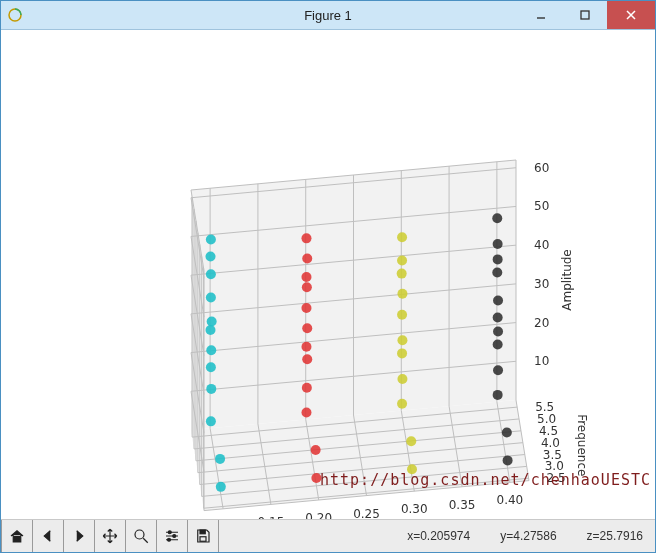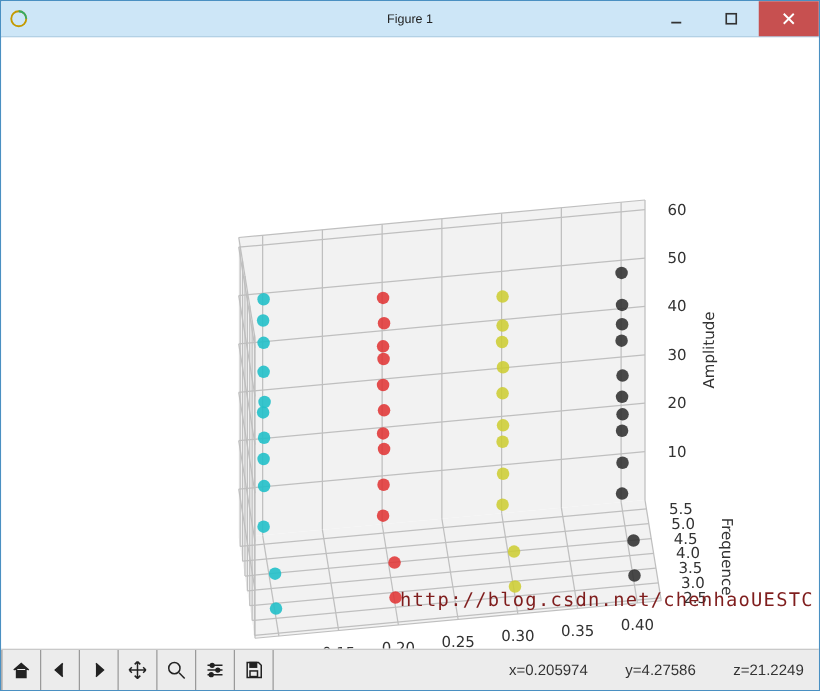--- a/index.html
+++ b/index.html
@@ -1,19 +1,19 @@
 <!DOCTYPE html>
 <html><head>
 <meta charset="utf-8">
 <style>
   html,body{margin:0;padding:0;font-family:"Segoe UI",Tahoma,sans-serif;font-size:12px;background:#fff}
   .window{width:656px;height:553px;border:1px solid #4a90c2;box-sizing:border-box;display:flex;flex-direction:column;background:#fff}
   .titlebar{height:28px;background:linear-gradient(#cde6f7,#cde6f7);border-bottom:1px solid #9fc3dd;display:flex;align-items:center;position:relative}
   .titlebar .app-icon{width:16px;height:16px;margin:0 6px;display:flex;align-items:center;justify-content:center}
-  .titlebar .title{position:absolute;left:0;right:0;text-align:center;font-size:10px;color:#222;pointer-events:none}
+  .titlebar .title{position:absolute;left:0;right:0;text-align:center;font-size:13px;color:#222;pointer-events:none}
   .win-controls{margin-left:auto;display:flex;height:100%}
   .win-btn{width:44px;height:100%;display:flex;align-items:center;justify-content:center;font-size:14px;color:#333}
   .win-btn.close{background:#c75050;color:#fff;width:48px}
   .canvas-area{flex:1;position:relative;background:#fff;overflow:hidden}
   .plot-svg{position:absolute;left:0;top:0}
   .axis-text{font-size:12px;fill:#333;font-family:"DejaVu Sans","Segoe UI",sans-serif}
   .grid-line{stroke:#bfbfbf;stroke-width:1}
   .pane-line{stroke:#bfbfbf;stroke-width:1}
   .pane-fill{fill:#f2f2f2}
   .watermark{position:absolute;right:4px;bottom:30px;color:#7f1d1d;font-size:15px;letter-spacing:1px;white-space:nowrap;font-family:Consolas,monospace}
@@ -221,17 +221,17 @@
         <svg viewBox="0 0 24 24">
             <path d="M5 4 H17 L20 7 V20 H5 Z" fill="none"></path>
             <rect x="8" y="4" width="7" height="5" fill="#222"></rect>
             <rect x="8" y="13" width="8" height="6" fill="none"></rect>
           </svg>
       </div>
     </div>
     <div class="coord-readout">
       <span>x=0.205974</span>
       <span>y=4.27586</span>
-      <span>z=21.2249</span>
+      <span>z=25.7916</span>
     </div>
   </div>
 
 </div>
 
 </body></html>

